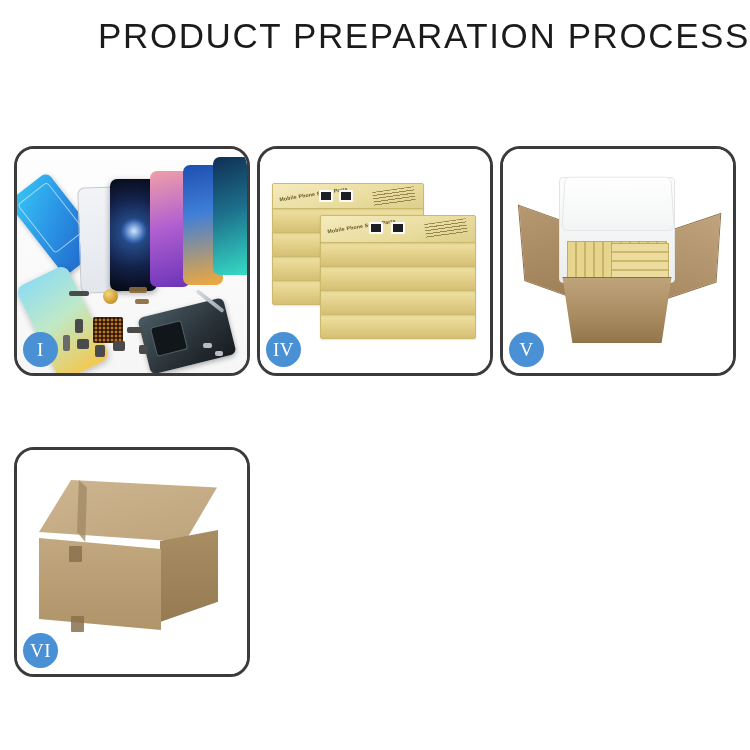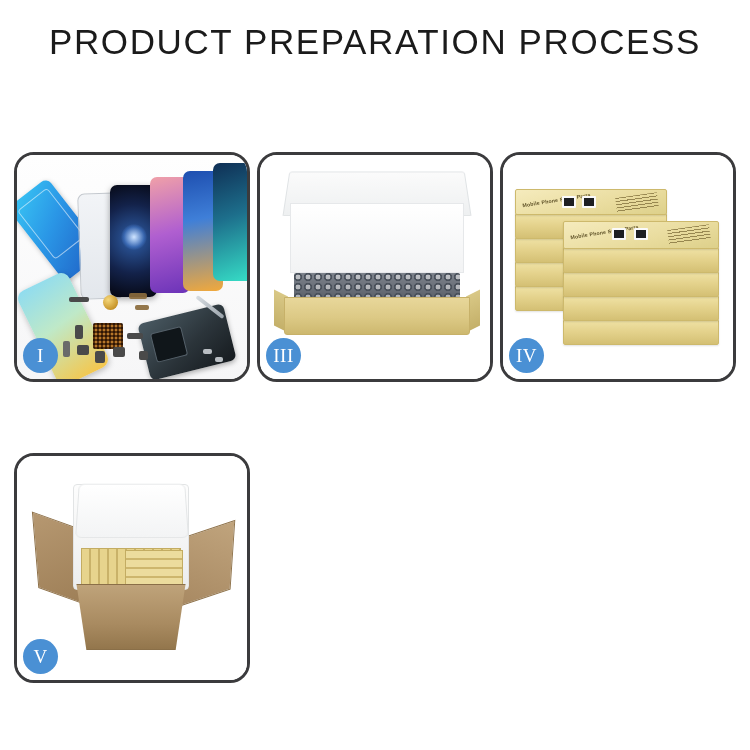--- a/index.html
+++ b/index.html
@@ -5,21 +5,21 @@
   * { box-sizing: border-box; margin: 0; padding: 0; }
   html, body {
     width: 750px; height: 750px;
     background: #ffffff;
     font-family: "Liberation Sans", sans-serif;
     overflow: hidden;
   }
   .page { position: relative; width: 750px; height: 750px; background: #fff; }
 
   
-  .header { padding-top: 16px; text-align: center; margin-top: 6px; }
+  .header { padding-top: 16px; text-align: right; }
   .title {
     font-size: 35px;
     font-weight: 500;
     letter-spacing: 1.6px;
     color: #1b1b1b;
     font-family: "Liberation Sans", sans-serif;
     white-space: nowrap;
   }
   .subtitle {
     margin-top: 11px;
@@ -357,31 +357,20 @@
         <div class="part" style="left:110px;top:178px;width:16px;height:6px;"></div>
         <div class="part" style="left:46px;top:186px;width:7px;height:16px;background:#6a6a6a;"></div>
         <div class="part" style="left:122px;top:196px;width:9px;height:9px;"></div>
         <div class="part" style="left:186px;top:194px;width:9px;height:5px;background:#b9bec3;"></div>
         <div class="part" style="left:198px;top:202px;width:8px;height:5px;background:#b9bec3;"></div>
       </div>
       <div class="badge">I</div>
     </div>
 
 
-    <div class="panel">
-      <div class="panel-inner p3">
-        <div class="box3-lid"></div>
-        <div class="box3-foam"></div>
-        <div class="box3-bubble"></div>
-        <div class="box3-side-l"></div>
-        <div class="box3-side-r"></div>
-        <div class="box3-front"></div>
-      </div>
-      <div class="badge">III</div>
-    </div>
 
     <div class="panel">
       <div class="panel-inner p4">
         <div class="stack">
           <div class="sbox" style="left:4px;top:112px;"></div>
           <div class="sbox" style="left:4px;top:88px;"></div>
           <div class="sbox" style="left:4px;top:64px;"></div>
           <div class="sbox" style="left:4px;top:40px;"></div>
           <div class="sbox sbox-top" style="left:4px;top:16px;">
             <span class="lbl-text">Mobile Phone Spare Parts</span>
@@ -410,15 +399,26 @@
         <div class="flap-r"></div>
         <div class="foam5"></div>
         <div class="ybars"></div>
         <div class="ybars2"></div>
         <div class="foam5-lid"></div>
         <div class="carton5"></div>
       </div>
       <div class="badge">V</div>
     </div>
 
+    <div class="panel">
+      <div class="panel-inner p6">
+        <div class="c6-top"></div>
+        <div class="c6-seam"></div>
+        <div class="c6-side"></div>
+        <div class="c6-front"></div>
+        <div class="c6-tape" style="left:52px;top:96px;"></div>
+        <div class="c6-tape" style="left:54px;top:166px;"></div>
+      </div>
+      <div class="badge">VI</div>
+    </div>
 
   </div>
 </div>
 
 </body></html>

